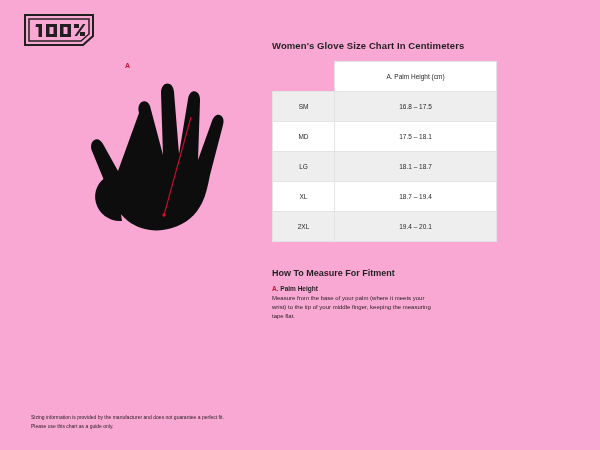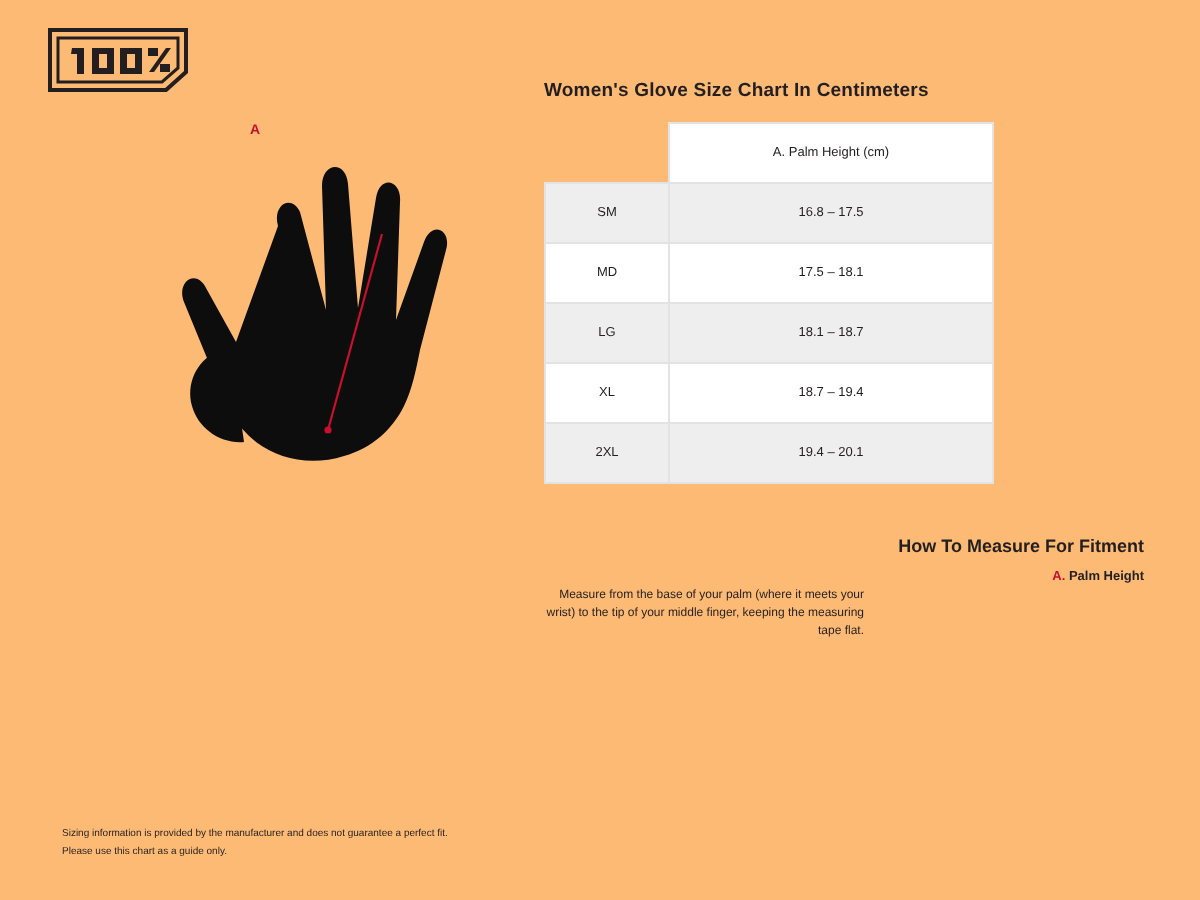--- a/index.html
+++ b/index.html
@@ -11,21 +11,21 @@
     height: 450px;
     background: #ffffff;
     font-family: "Liberation Sans", sans-serif;
     color: #231f20;
     overflow: hidden;
     position: relative;
   }
   .page {
     position: absolute;
     inset: 0;
-    background: #fdba74;
+    background: #f9a8d4;
   }
 
   
   .logo {
     position: absolute;
     left: 22px;
     top: 14px;
     width: 74px;
     height: 32px;
   }
@@ -90,21 +90,20 @@
     font-weight: normal;
     font-size: 6.5px;
   }
   table.size-chart tbody tr.odd td { background: #eeeeee; }
   table.size-chart tbody tr.even td { background: #ffffff; }
   table.size-chart tbody td.size-cell { font-size: 6.5px; }
 
   
   .howto {
     margin-top: 26px;
-    text-align: right;
   }
   .howto-title {
     font-size: 9px;
     font-weight: bold;
     margin: 0 0 7px 0;
     color: #231f20;
   }
   .howto-sub {
     font-size: 6.5px;
     font-weight: bold;

